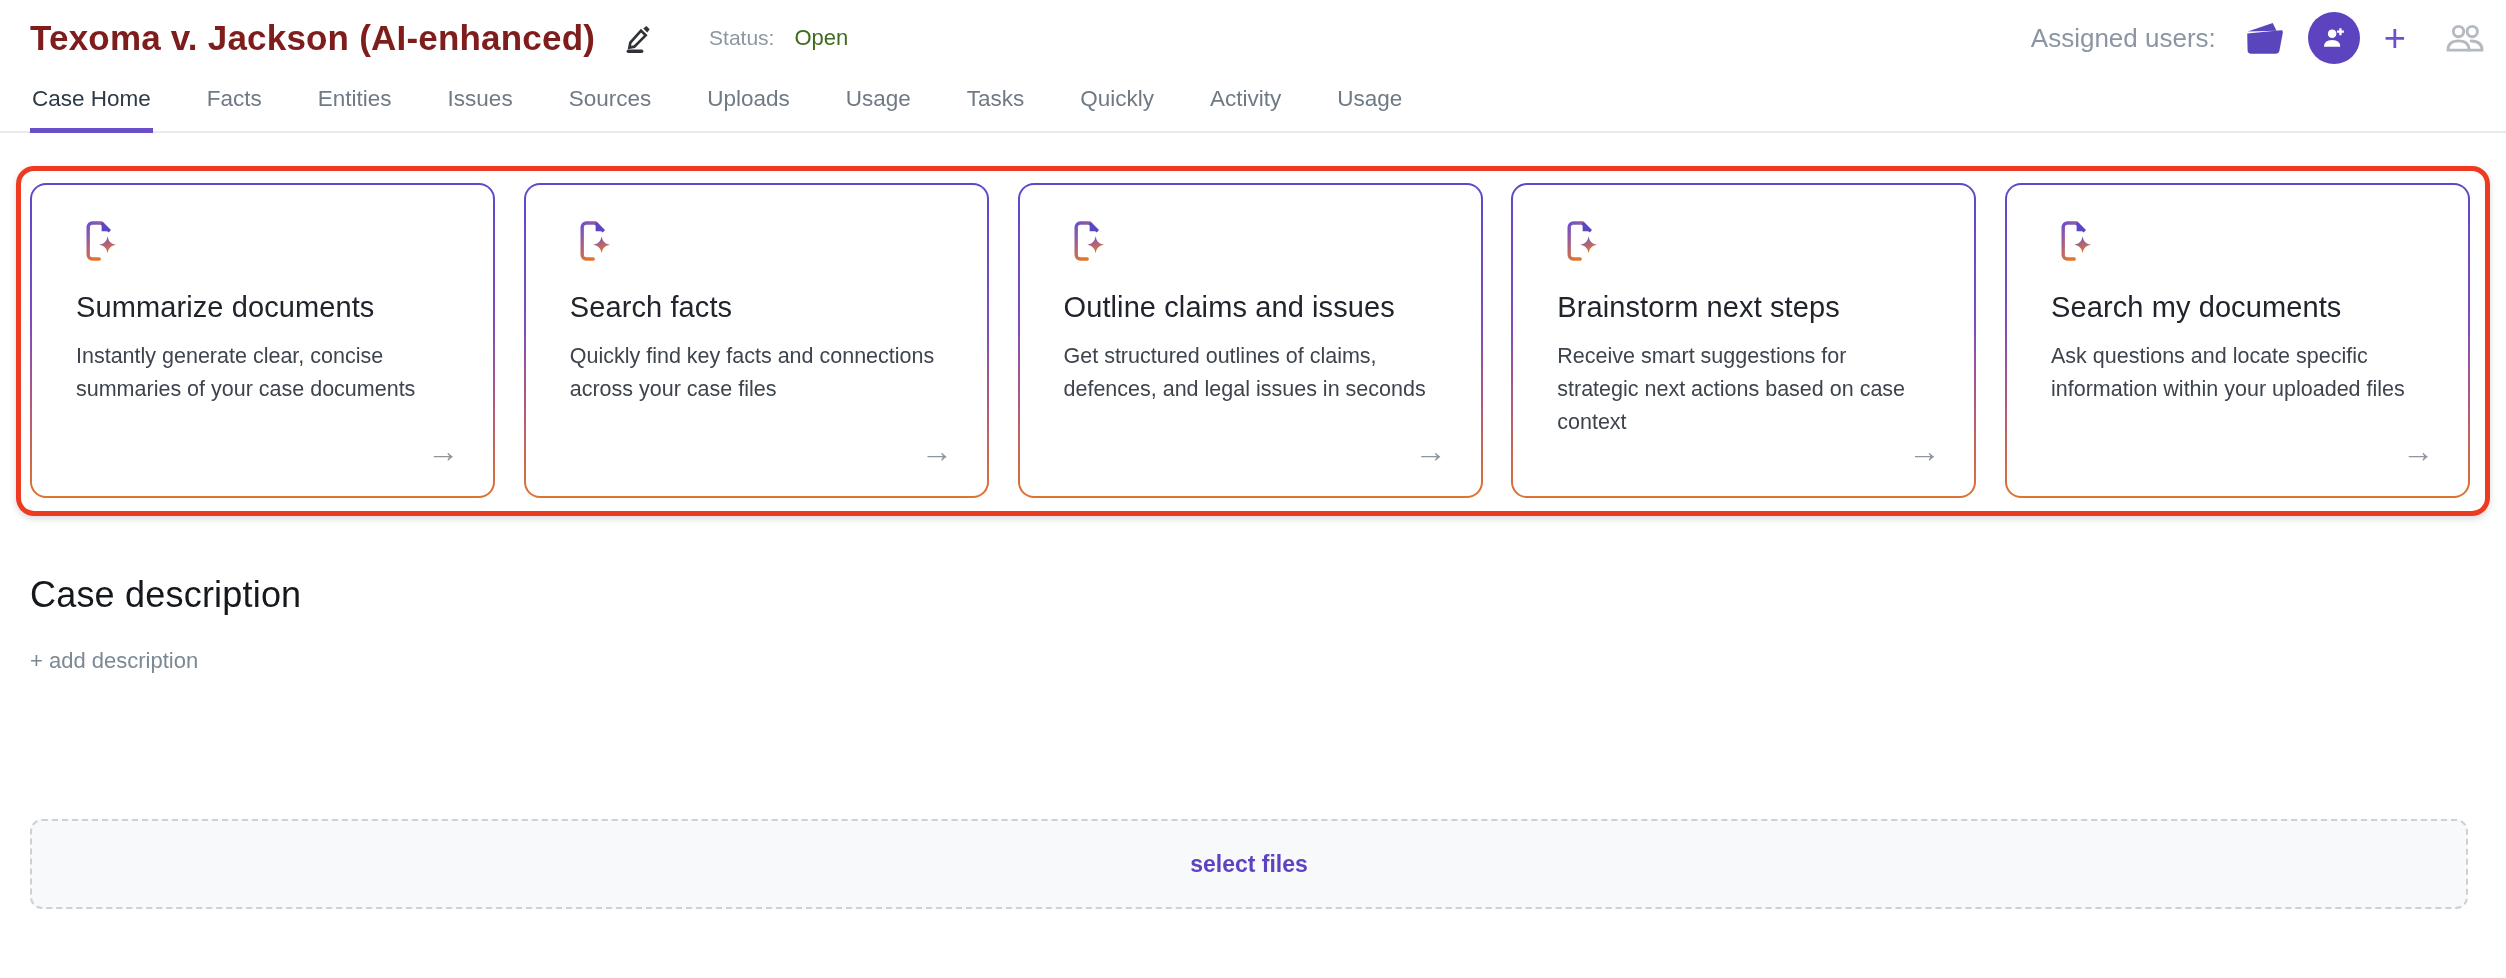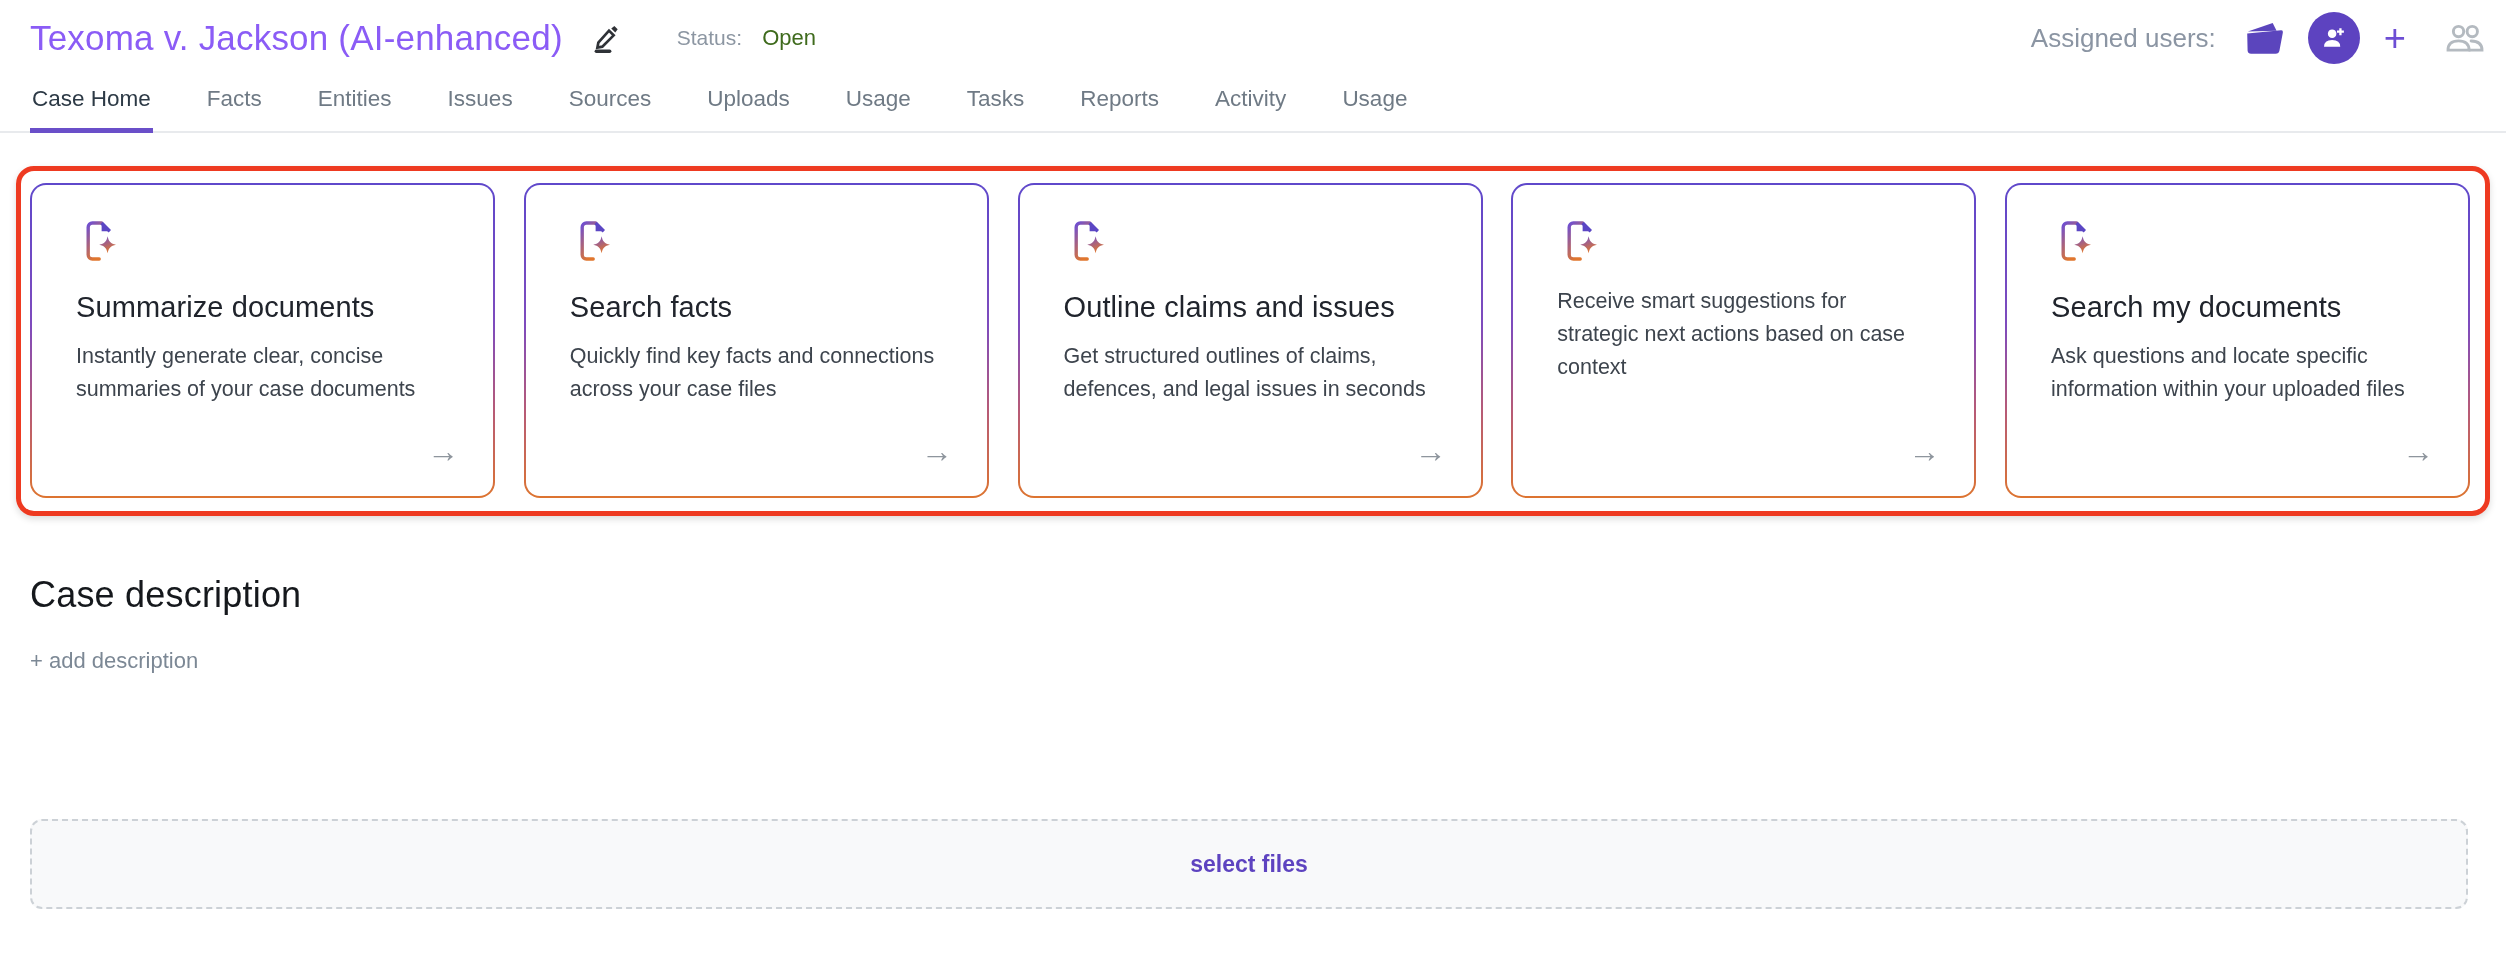--- a/index.html
+++ b/index.html
@@ -1,21 +1,21 @@
 <!DOCTYPE html>
 <html><head>
 <meta charset="utf-8">
 <style>
   * { margin:0; padding:0; box-sizing:border-box; }
   html,body { width:2506px; height:978px; background:#ffffff; font-family:"Liberation Sans", sans-serif; overflow:hidden; }
   #app { position:relative; width:2506px; height:978px; background:#fff; }
 
   
   .header-row { position:absolute; left:30px; top:10px; right:20px; height:56px; display:flex; align-items:center; }
-  .page-title { font-size:35px; font-weight:400; color:#8b5cf6; letter-spacing:.2px; white-space:nowrap; }
+  .page-title { font-size:35px; font-weight:700; color:#7f1d1d; letter-spacing:.2px; white-space:nowrap; }
   .edit-btn { margin-left:26px; width:36px; height:36px; display:flex; align-items:center; justify-content:center; cursor:pointer; background:none; border:none; }
   .status-wrap { margin-left:52px; display:flex; align-items:baseline; gap:20px; }
   .status-label { font-size:21px; color:#8c96a2; }
   .status-value { font-size:22px; color:#3f6b1d; font-weight:500; }
   .assigned { margin-left:auto; display:flex; align-items:center; gap:18px; }
   .assigned-label { font-size:26px; color:#8b95a3; margin-right:8px; }
   .ws-avatar { width:48px; height:46px; }
   .user-plus-avatar { width:52px; height:52px; border-radius:50%; background:#5d43c0; display:flex; align-items:center; justify-content:center; cursor:pointer; border:none; }
   .plus-btn { font-size:38px; font-weight:300; color:#6d4ed4; background:none; border:none; cursor:pointer; line-height:1; padding:0 6px; }
   .users-btn { background:none; border:none; cursor:pointer; margin-left:14px; display:flex; }
@@ -99,21 +99,21 @@
 
   <nav class="tabbar">
     <span class="tab active">Case Home</span>
     <span class="tab">Facts</span>
     <span class="tab">Entities</span>
     <span class="tab">Issues</span>
     <span class="tab">Sources</span>
     <span class="tab">Uploads</span>
     <span class="tab">Usage</span>
     <span class="tab">Tasks</span>
-    <span class="tab">Reports</span>
+    <span class="tab">Quickly</span>
     <span class="tab">Activity</span>
     <span class="tab">Usage</span>
   </nav>
 
   <div class="annotation-box"></div>
 
   <div class="cards-row">
 
     <div class="card">
       <svg class="card-icon" viewBox="0 0 24 24">
@@ -165,20 +165,21 @@
 
     <div class="card">
       <svg class="card-icon" viewBox="0 0 24 24">
         <path d="M12.8 3 H8.2 C7 3 6.1 3.9 6.1 5.1 v13.8 c0 1.2 .9 2.1 2.1 2.1 h3.4" fill="none" stroke="url(#g0)" stroke-width="1.7" stroke-linecap="round"></path>
         <path d="M12.8 3 l4.1 4.1 h-4.1 Z" fill="#5b46c4"></path>
           <path d="M12.8 3 l4.1 4.1" stroke="#5b46c4" stroke-width="1.7" fill="none"></path>
         <line x1="9" y1="12.2" x2="11.4" y2="12.2" stroke="url(#g0)" stroke-width="1.6" stroke-linecap="round"></line>
         <line x1="9" y1="15.4" x2="9.6" y2="15.4" stroke="url(#g0)" stroke-width="1.6" stroke-linecap="round"></line>
         <path d="M15.8 9.6 c.55 2.7 1.55 3.7 4.2 4.25 c-2.65 .55 -3.65 1.55 -4.2 4.25 c-.55 -2.7 -1.55 -3.7 -4.2 -4.25 c2.65 -.55 3.65 -1.55 4.2 -4.25 Z" fill="url(#g0)"></path>
       </svg>
+      <div class="card-title">Brainstorm next steps</div>
       <div class="card-desc">Receive smart suggestions for strategic next actions based on case context</div>
       <span class="card-arrow">→</span>
     </div>
 
     <div class="card">
       <svg class="card-icon" viewBox="0 0 24 24">
         <path d="M12.8 3 H8.2 C7 3 6.1 3.9 6.1 5.1 v13.8 c0 1.2 .9 2.1 2.1 2.1 h3.4" fill="none" stroke="url(#g0)" stroke-width="1.7" stroke-linecap="round"></path>
         <path d="M12.8 3 l4.1 4.1 h-4.1 Z" fill="#5b46c4"></path>
           <path d="M12.8 3 l4.1 4.1" stroke="#5b46c4" stroke-width="1.7" fill="none"></path>
         <line x1="9" y1="12.2" x2="11.4" y2="12.2" stroke="url(#g0)" stroke-width="1.6" stroke-linecap="round"></line>

